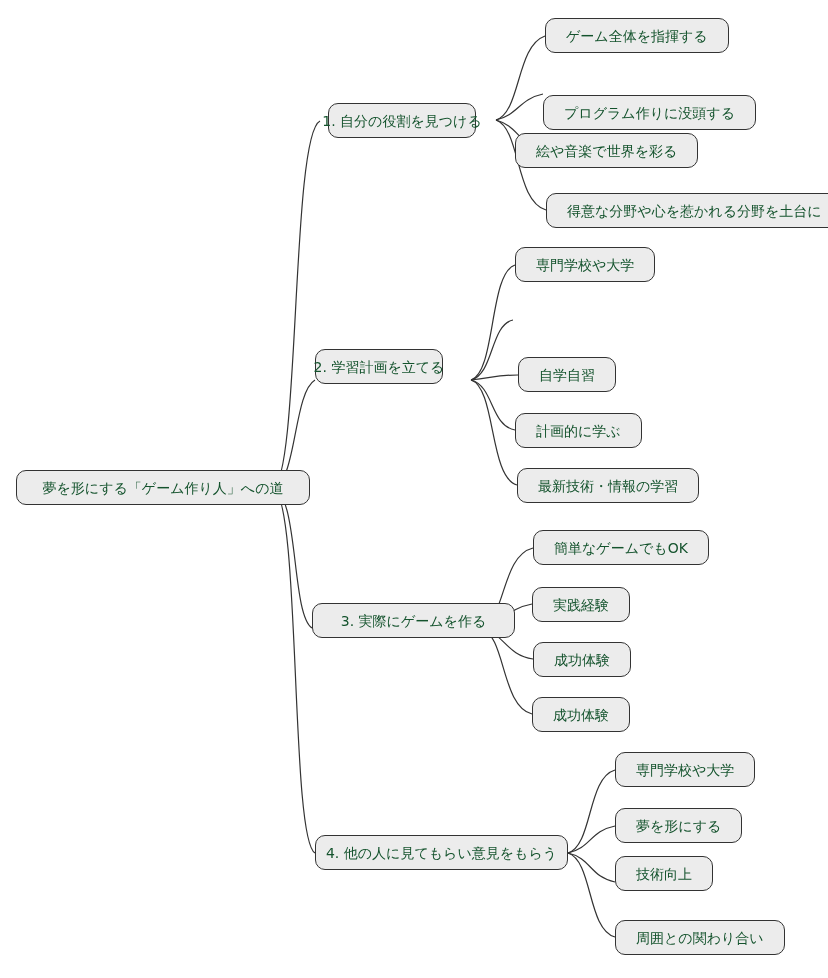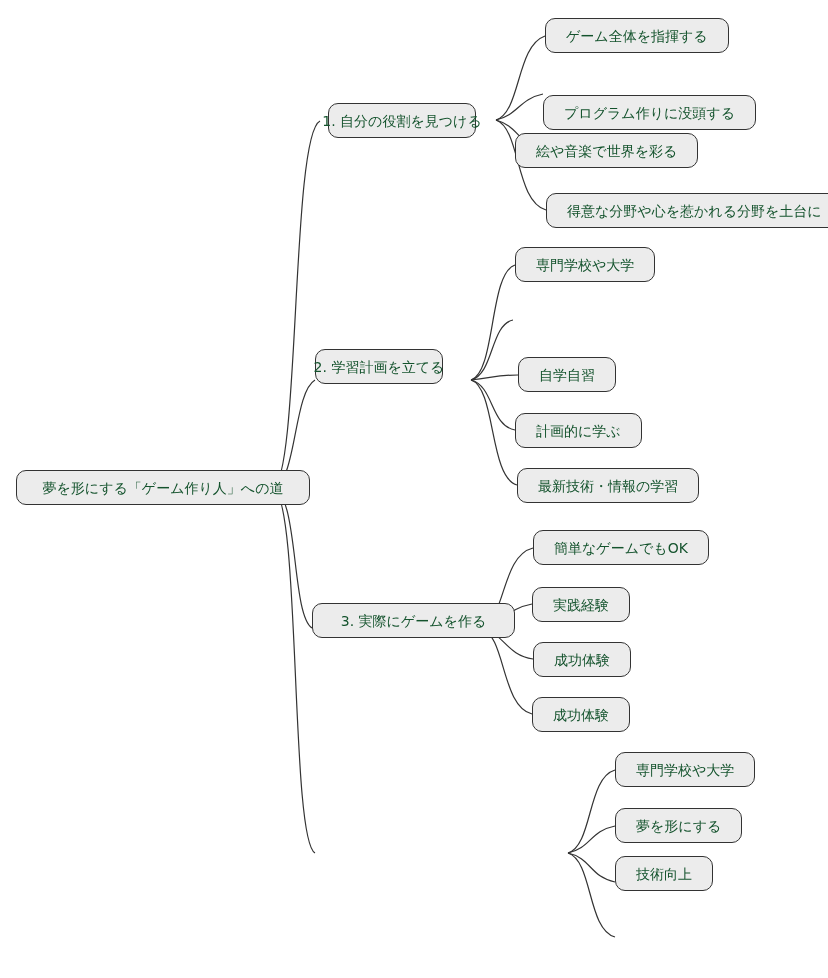--- a/index.html
+++ b/index.html
@@ -88,17 +88,19 @@
   <div class="node" style="left:518px;top:357px">自学自習</div>
   <div class="node" style="left:517px;top:468px">最新技術・情報の学習</div>
   <div class="node" style="left:515px;top:413px">計画的に学ぶ</div>
 
   <div class="node" style="left:312px;top:603px;width:203px">3. 実際にゲームを作る</div>
   <div class="node" style="left:533px;top:530px">簡単なゲームでもOK</div>
   <div class="node" style="left:532px;top:587px">実践経験</div>
   <div class="node" style="left:533px;top:642px">成功体験</div>
   <div class="node" style="left:532px;top:697px">成功体験</div>
 
+  <div class="node" style="left:315px;top:835px;width:253px">4. 他の人に見てもらい意見をもらう</div>
   <div class="node" style="left:615px;top:752px">専門学校や大学</div>
   <div class="node" style="left:615px;top:808px">夢を形にする</div>
   <div class="node" style="left:615px;top:856px">技術向上</div>
+  <div class="node" style="left:615px;top:920px">周囲との関わり合い</div>
 
 </div>
 
 </body></html>

